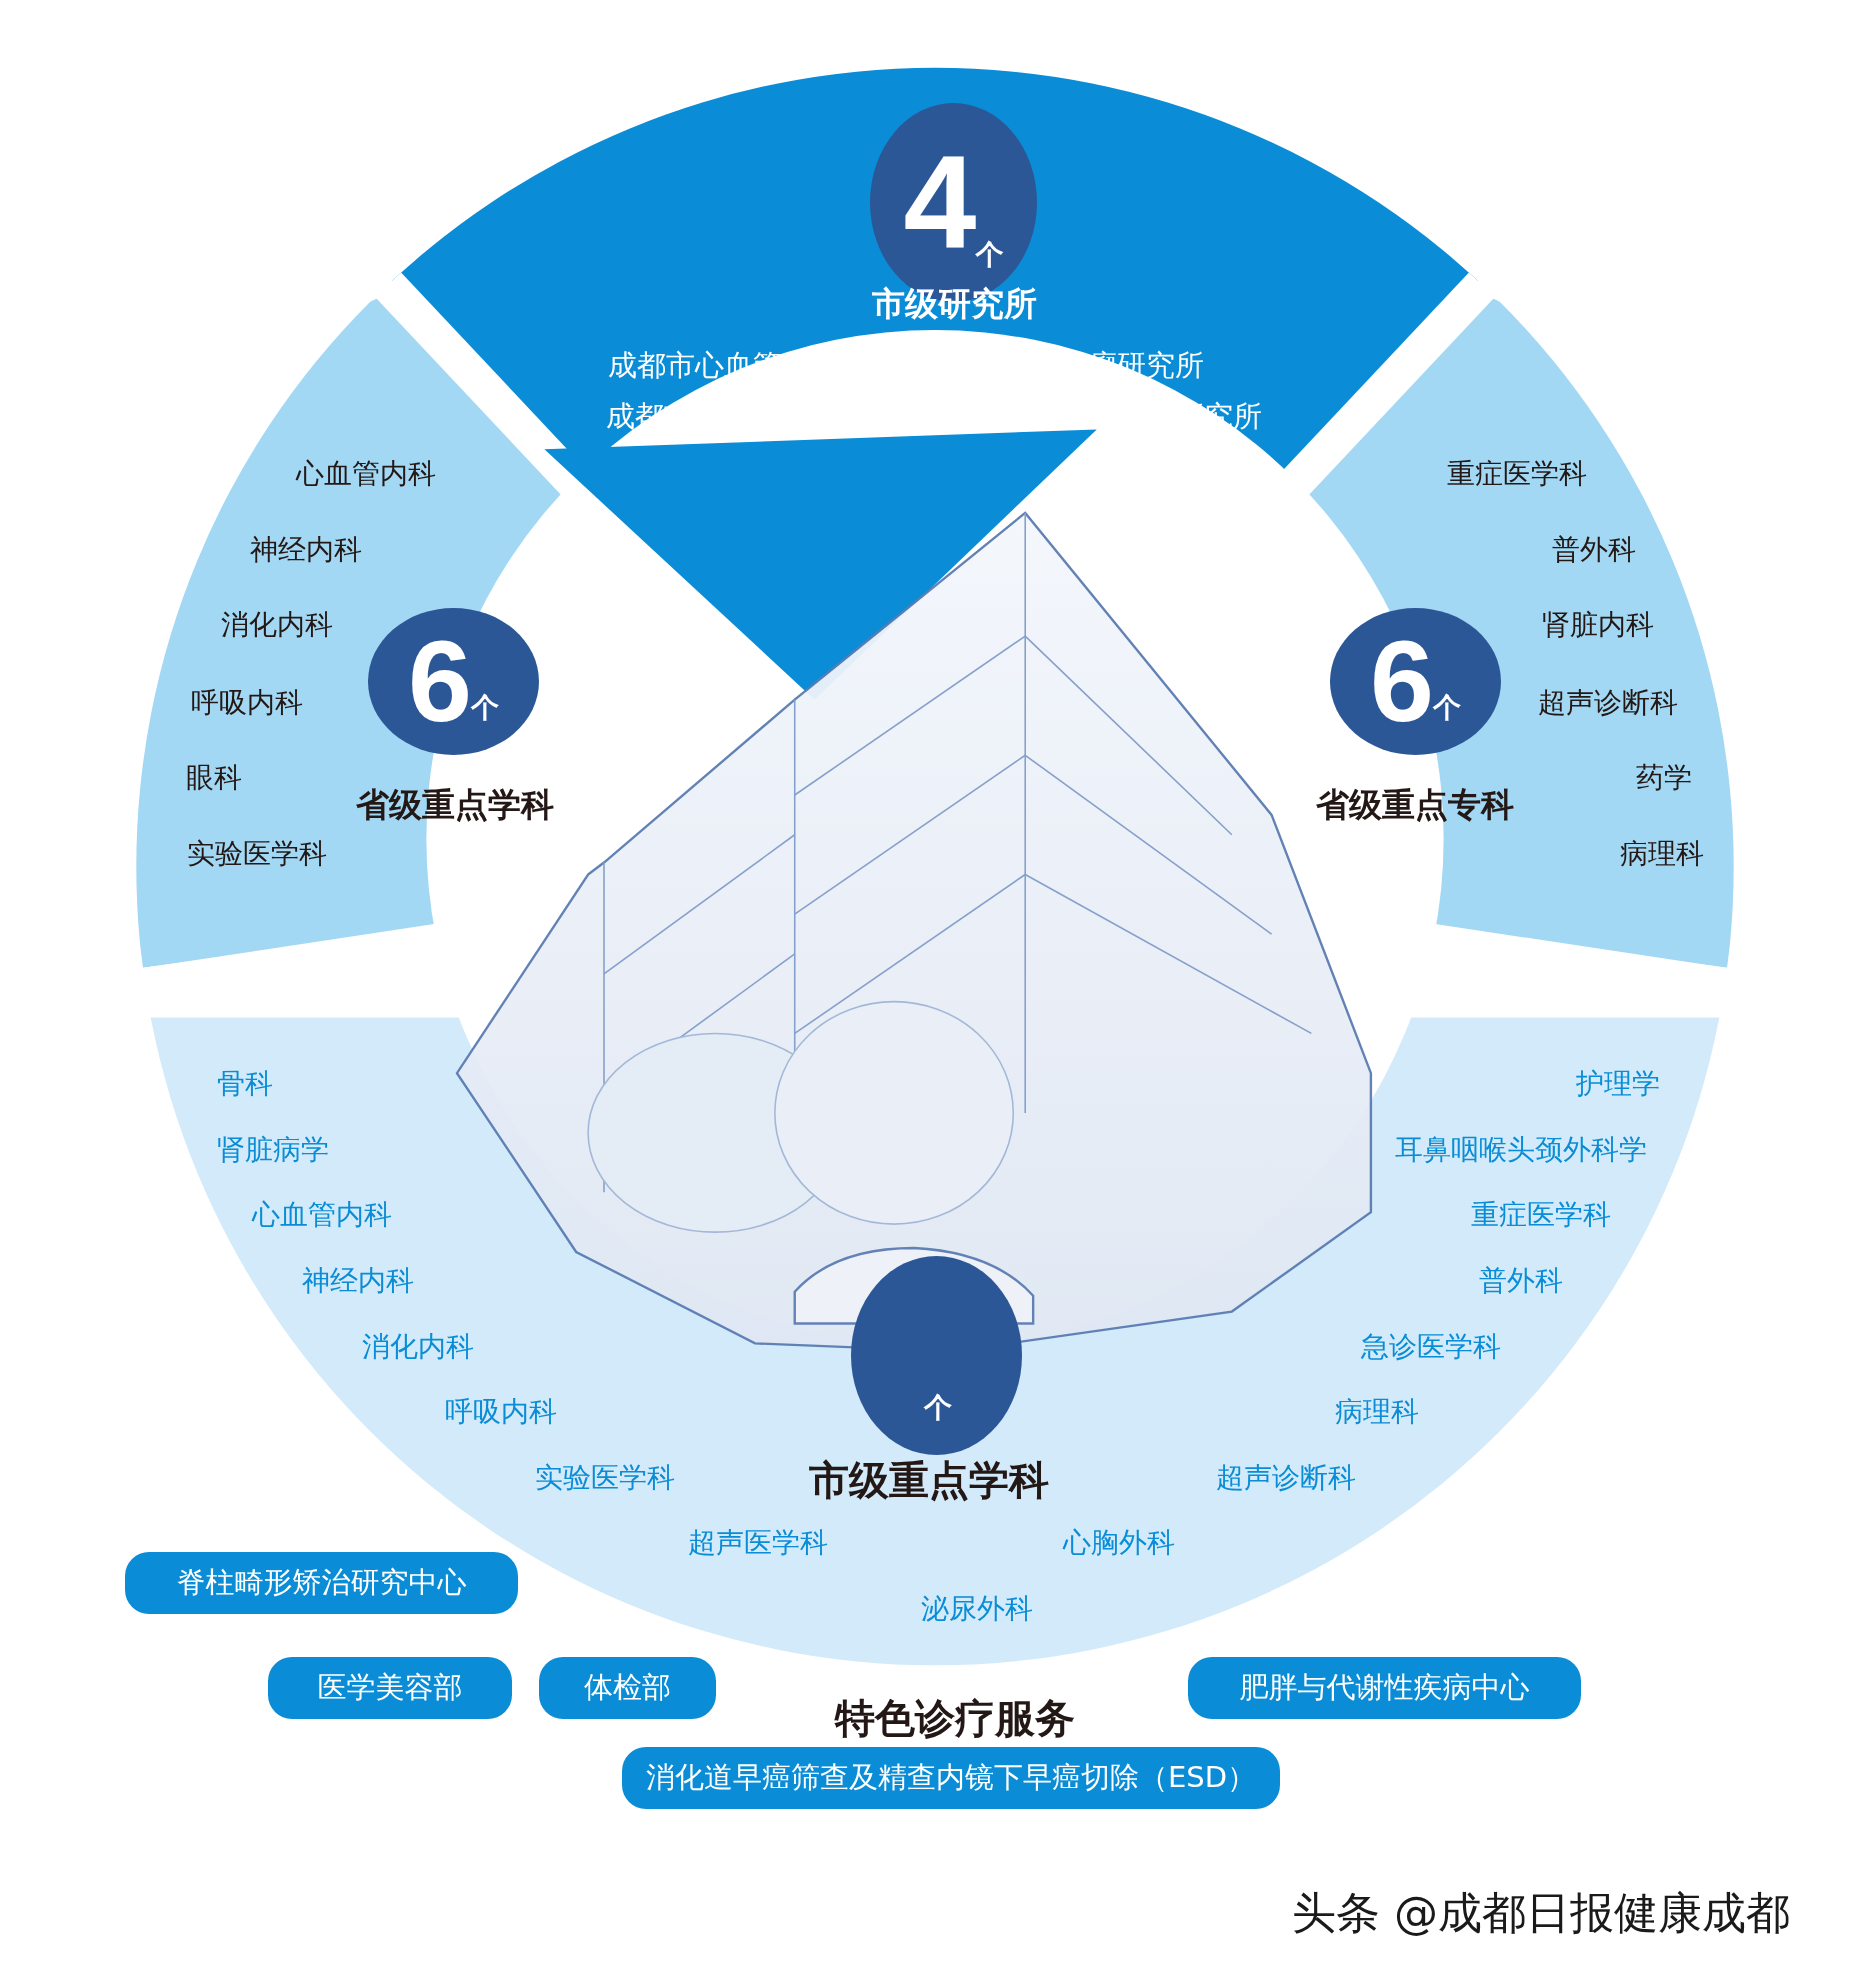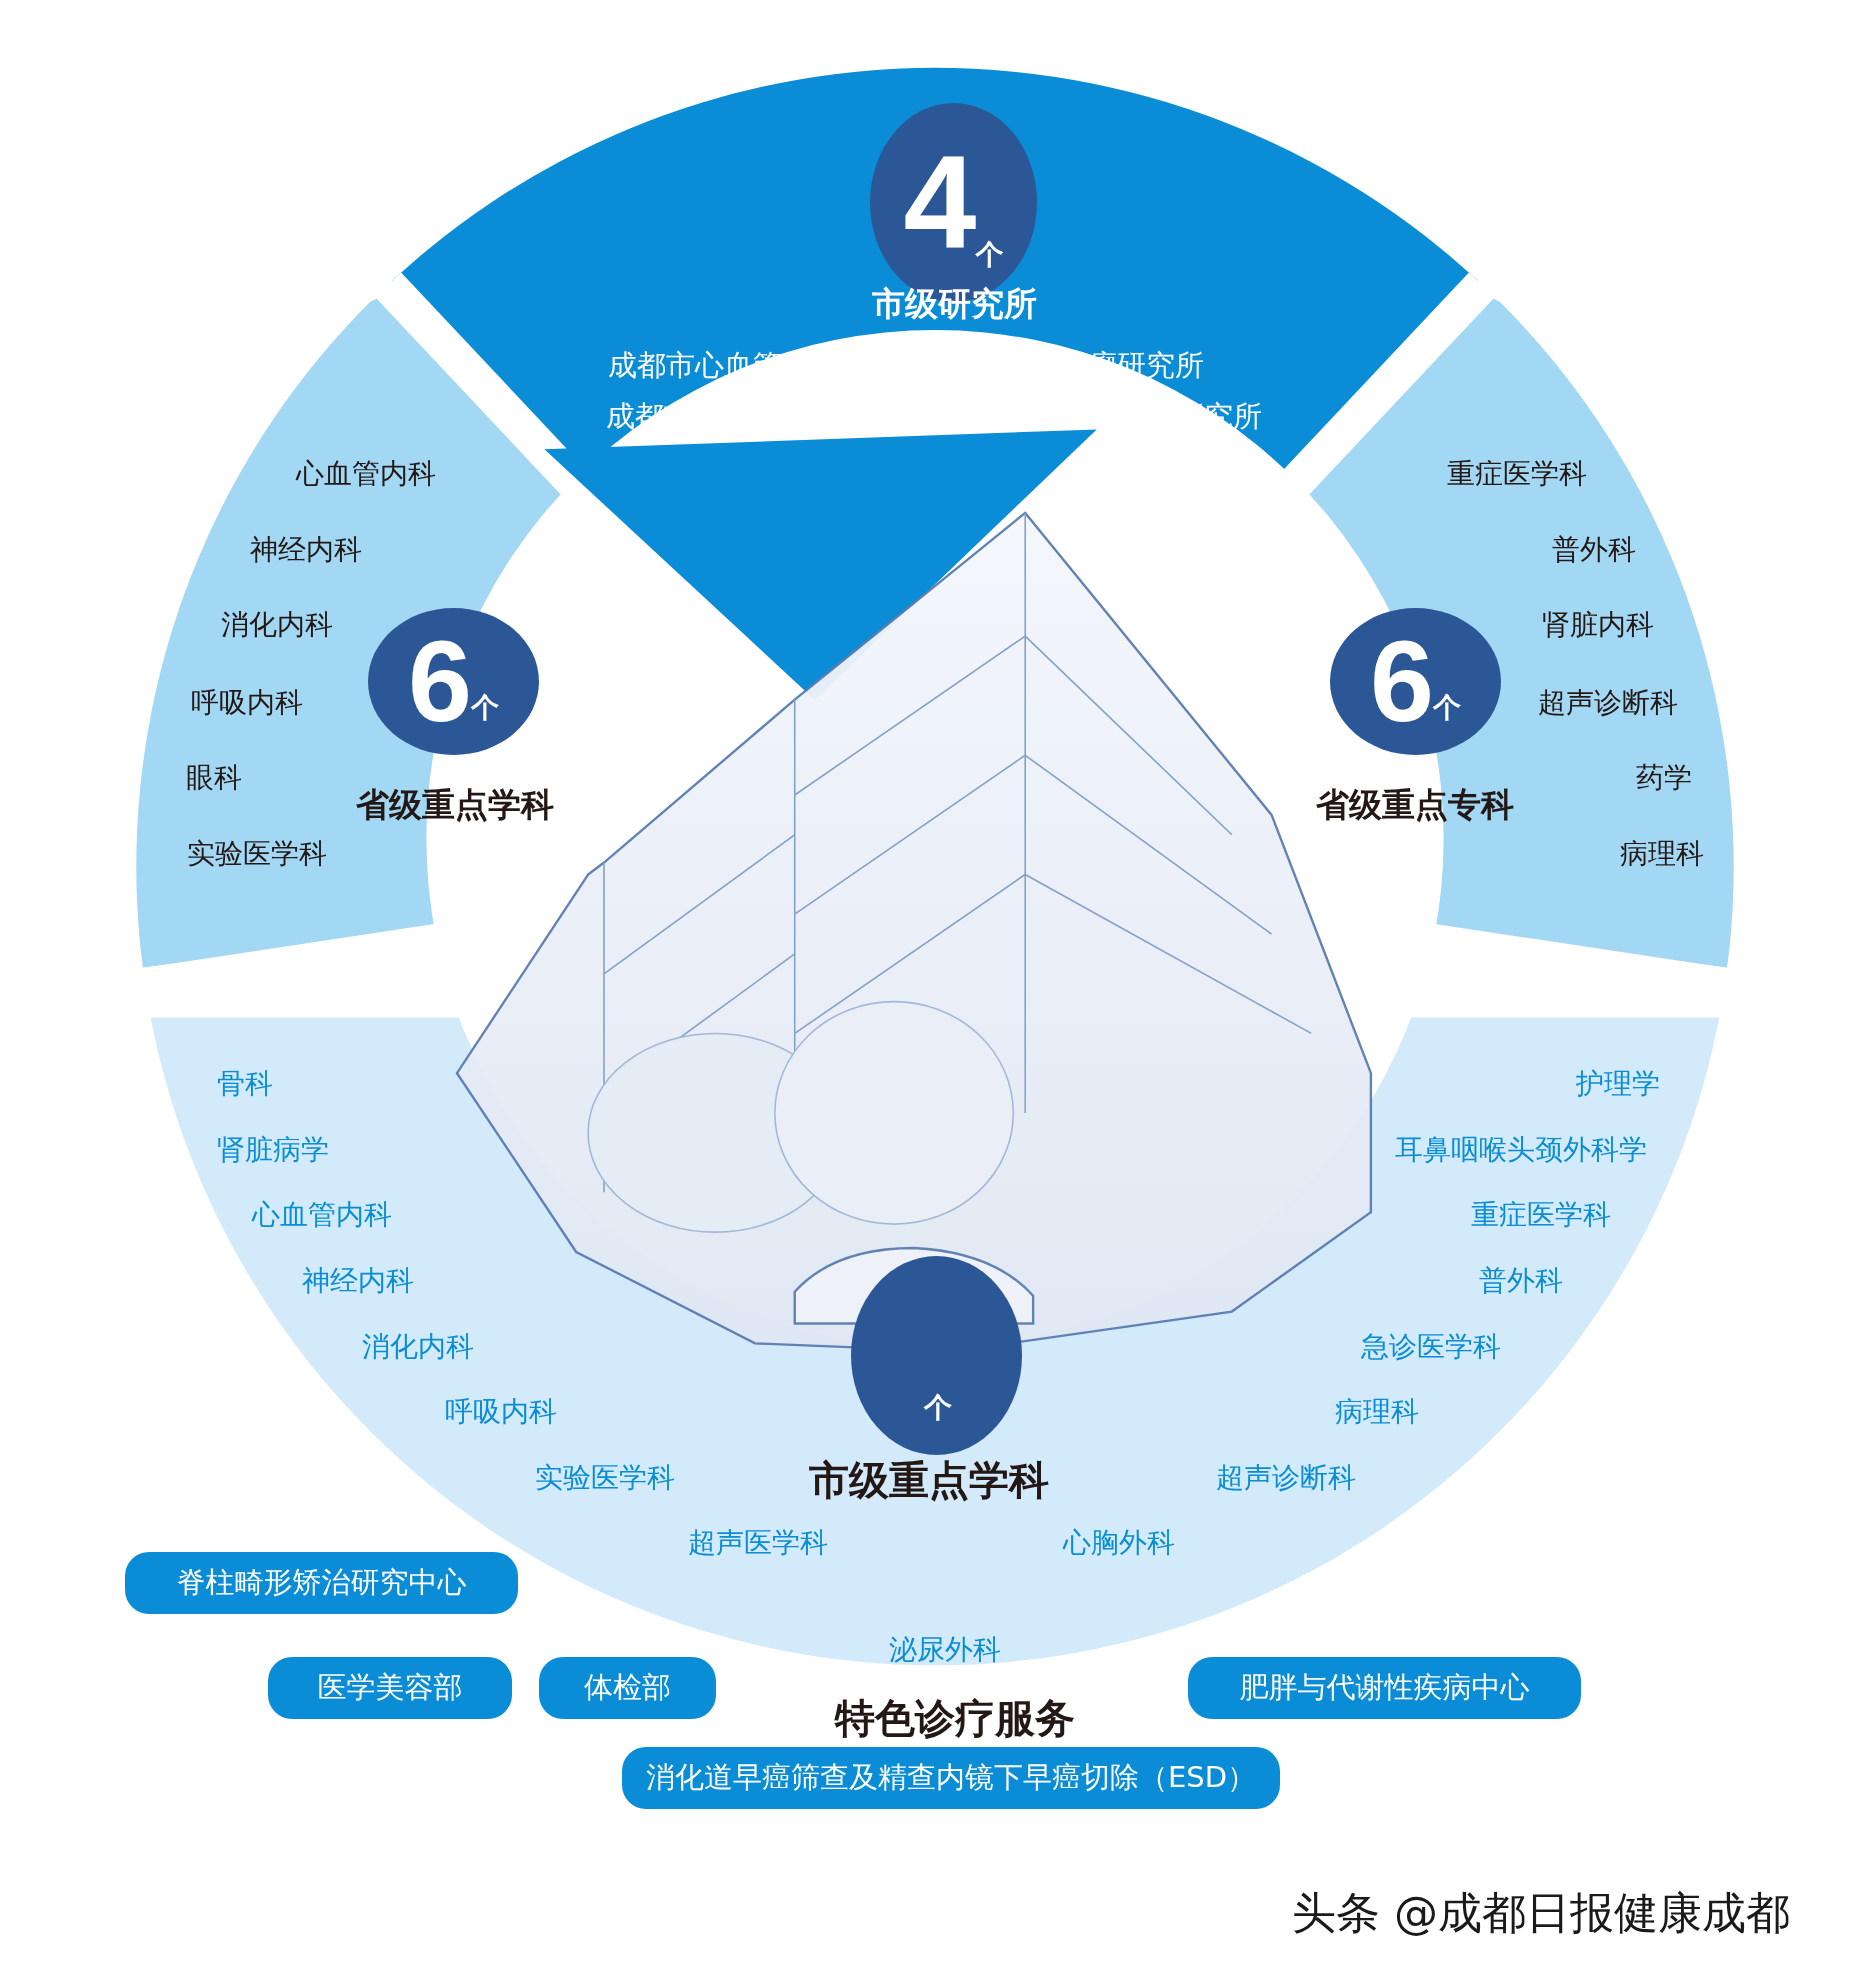--- a/index.html
+++ b/index.html
@@ -116,21 +116,21 @@
   <div class="abs title-dark" style="left:809px;top:1453px;font-size:40px;">市级重点学科</div>
 
   <div class="abs city" style="left:217px;top:1065px;">骨科</div>
   <div class="abs city" style="left:217px;top:1131px;">肾脏病学</div>
   <div class="abs city" style="left:252px;top:1196px;">心血管内科</div>
   <div class="abs city" style="left:302px;top:1262px;">神经内科</div>
   <div class="abs city" style="left:362px;top:1328px;">消化内科</div>
   <div class="abs city" style="left:445px;top:1393px;">呼吸内科</div>
   <div class="abs city" style="left:535px;top:1459px;">实验医学科</div>
   <div class="abs city" style="left:688px;top:1524px;">超声医学科</div>
-  <div class="abs city" style="left:889px;top:1590px;margin-top:41px;">泌尿外科</div>
+  <div class="abs city" style="left:921px;top:1590px;">泌尿外科</div>
 
   <div class="abs city" style="left:1576px;top:1065px;">护理学</div>
   <div class="abs city" style="left:1395px;top:1131px;font-family:Liberation Mono, monospace;">耳鼻咽喉头颈外科学</div>
   <div class="abs city" style="left:1471px;top:1196px;">重症医学科</div>
   <div class="abs city" style="left:1479px;top:1262px;">普外科</div>
   <div class="abs city" style="left:1361px;top:1328px;">急诊医学科</div>
   <div class="abs city" style="left:1335px;top:1393px;">病理科</div>
   <div class="abs city" style="left:1216px;top:1459px;">超声诊断科</div>
   <div class="abs city" style="left:1063px;top:1524px;">心胸外科</div>
 

